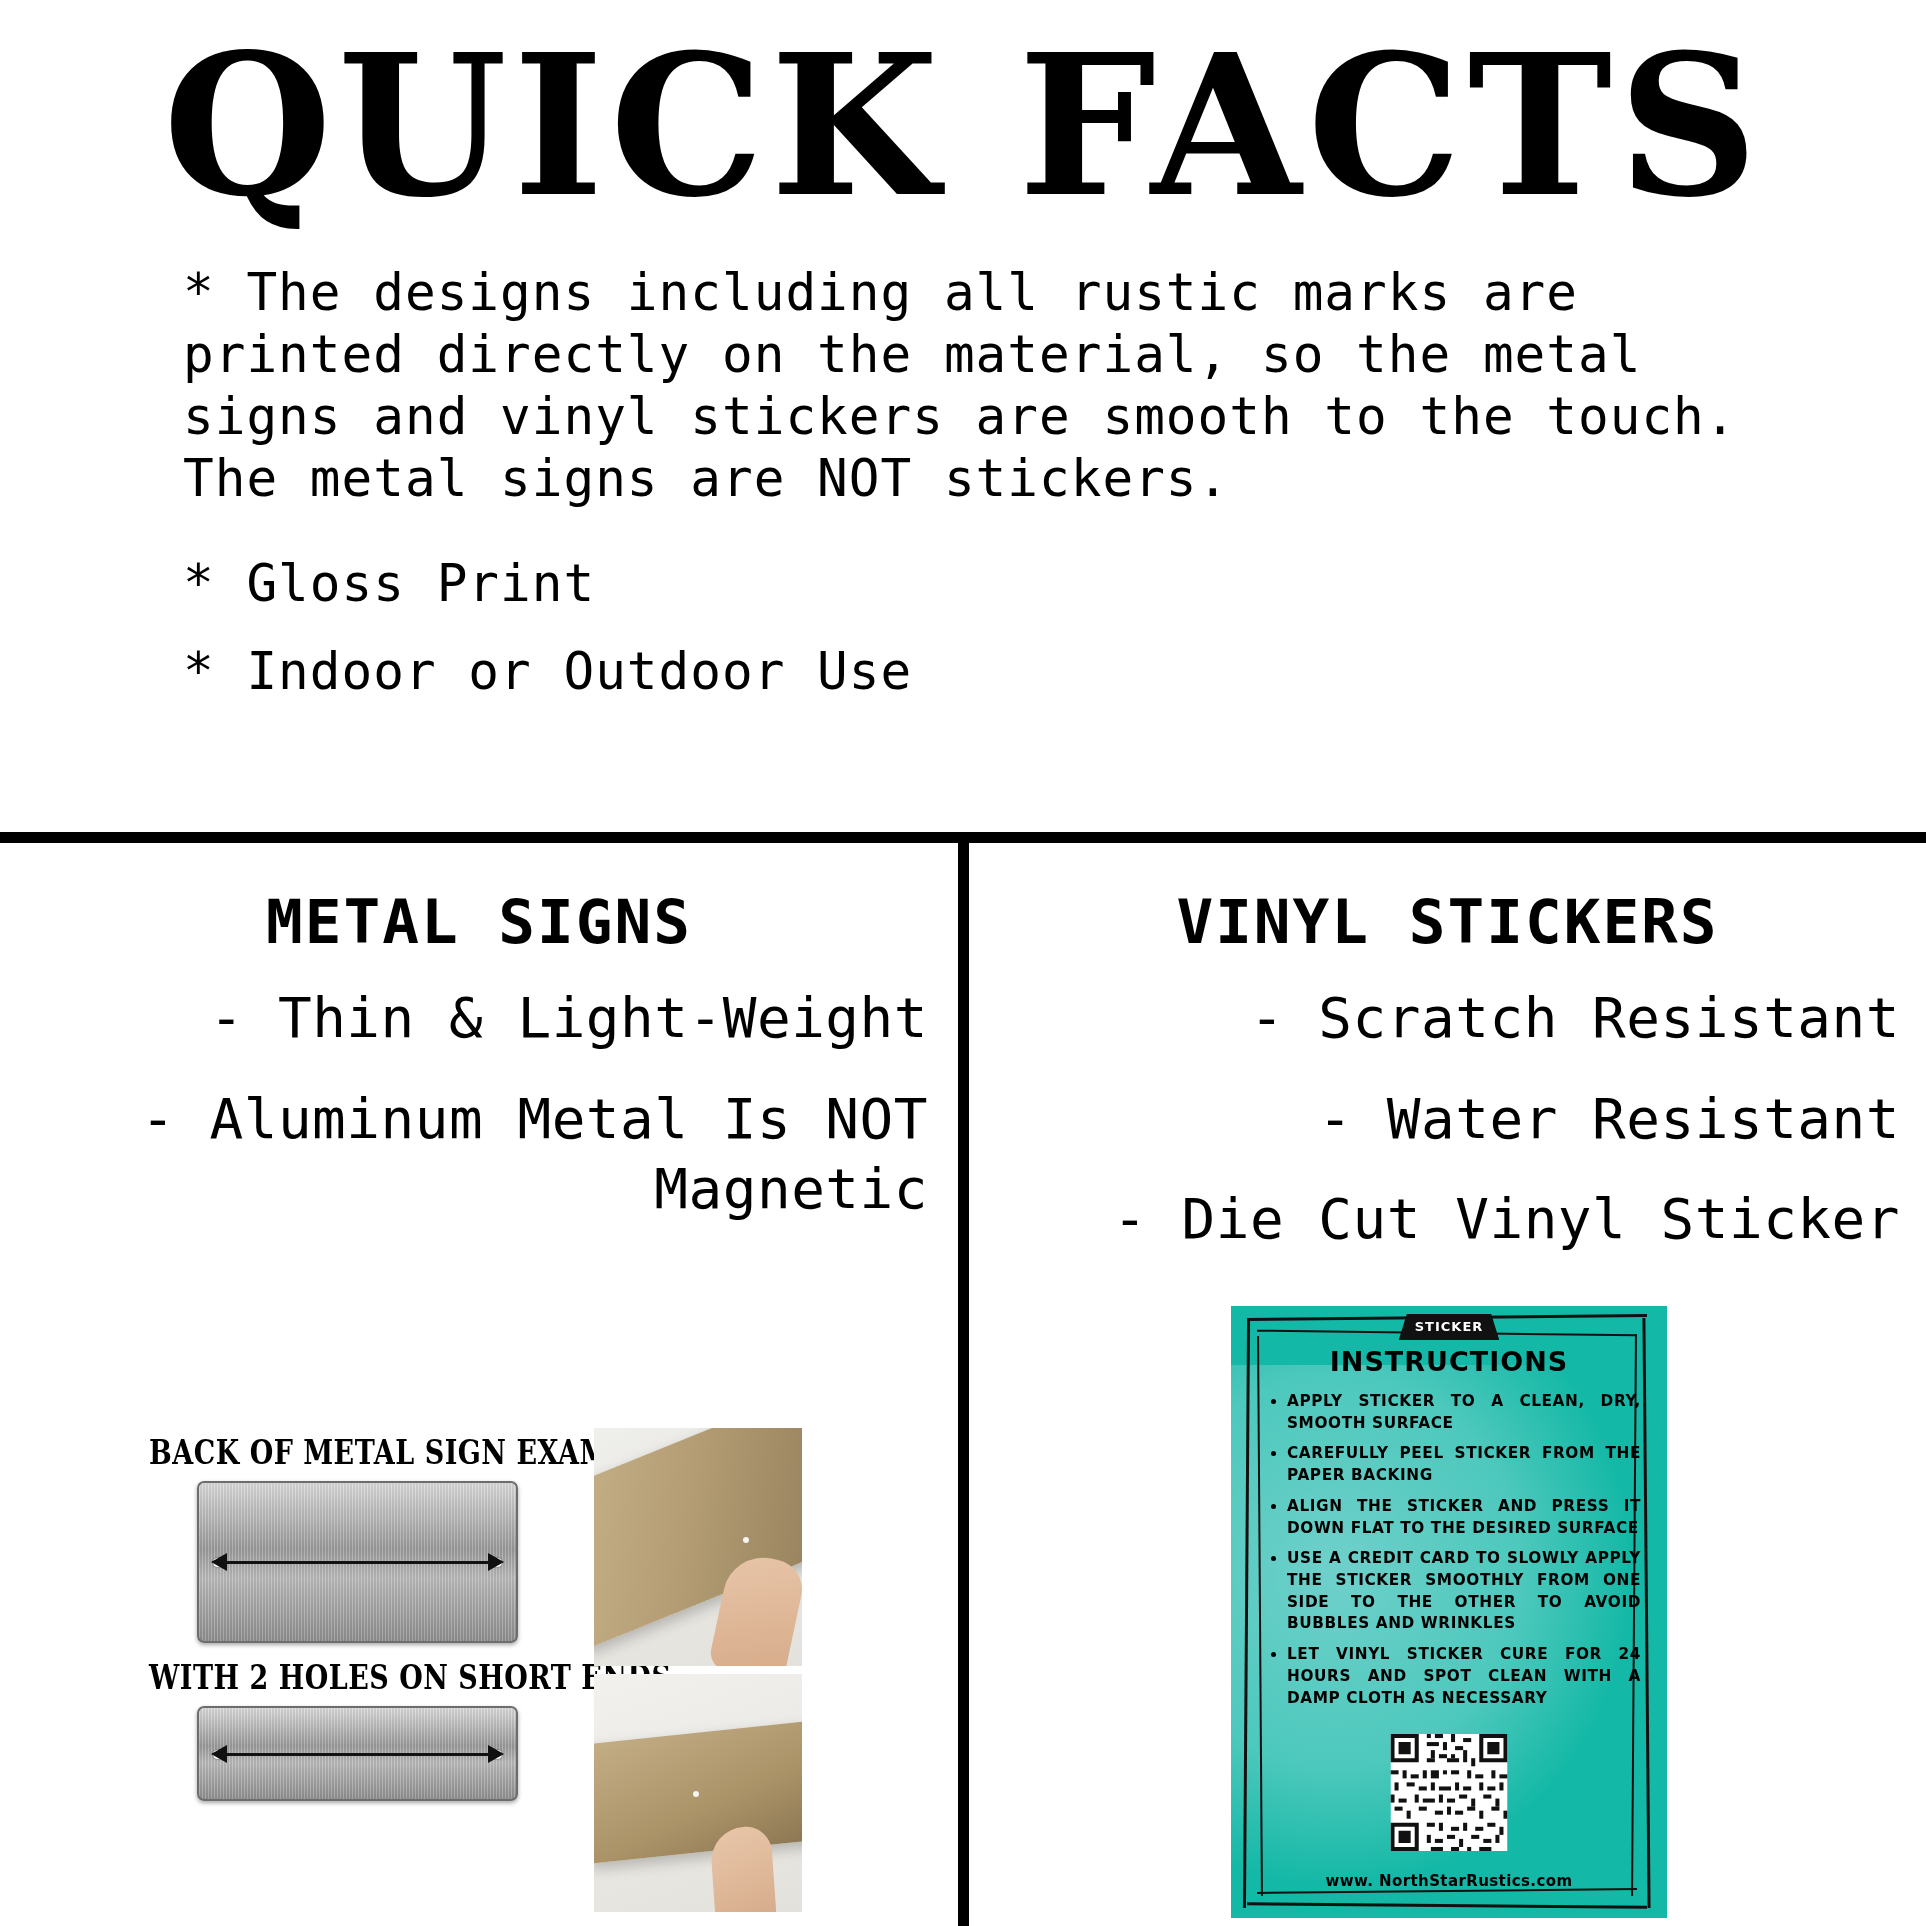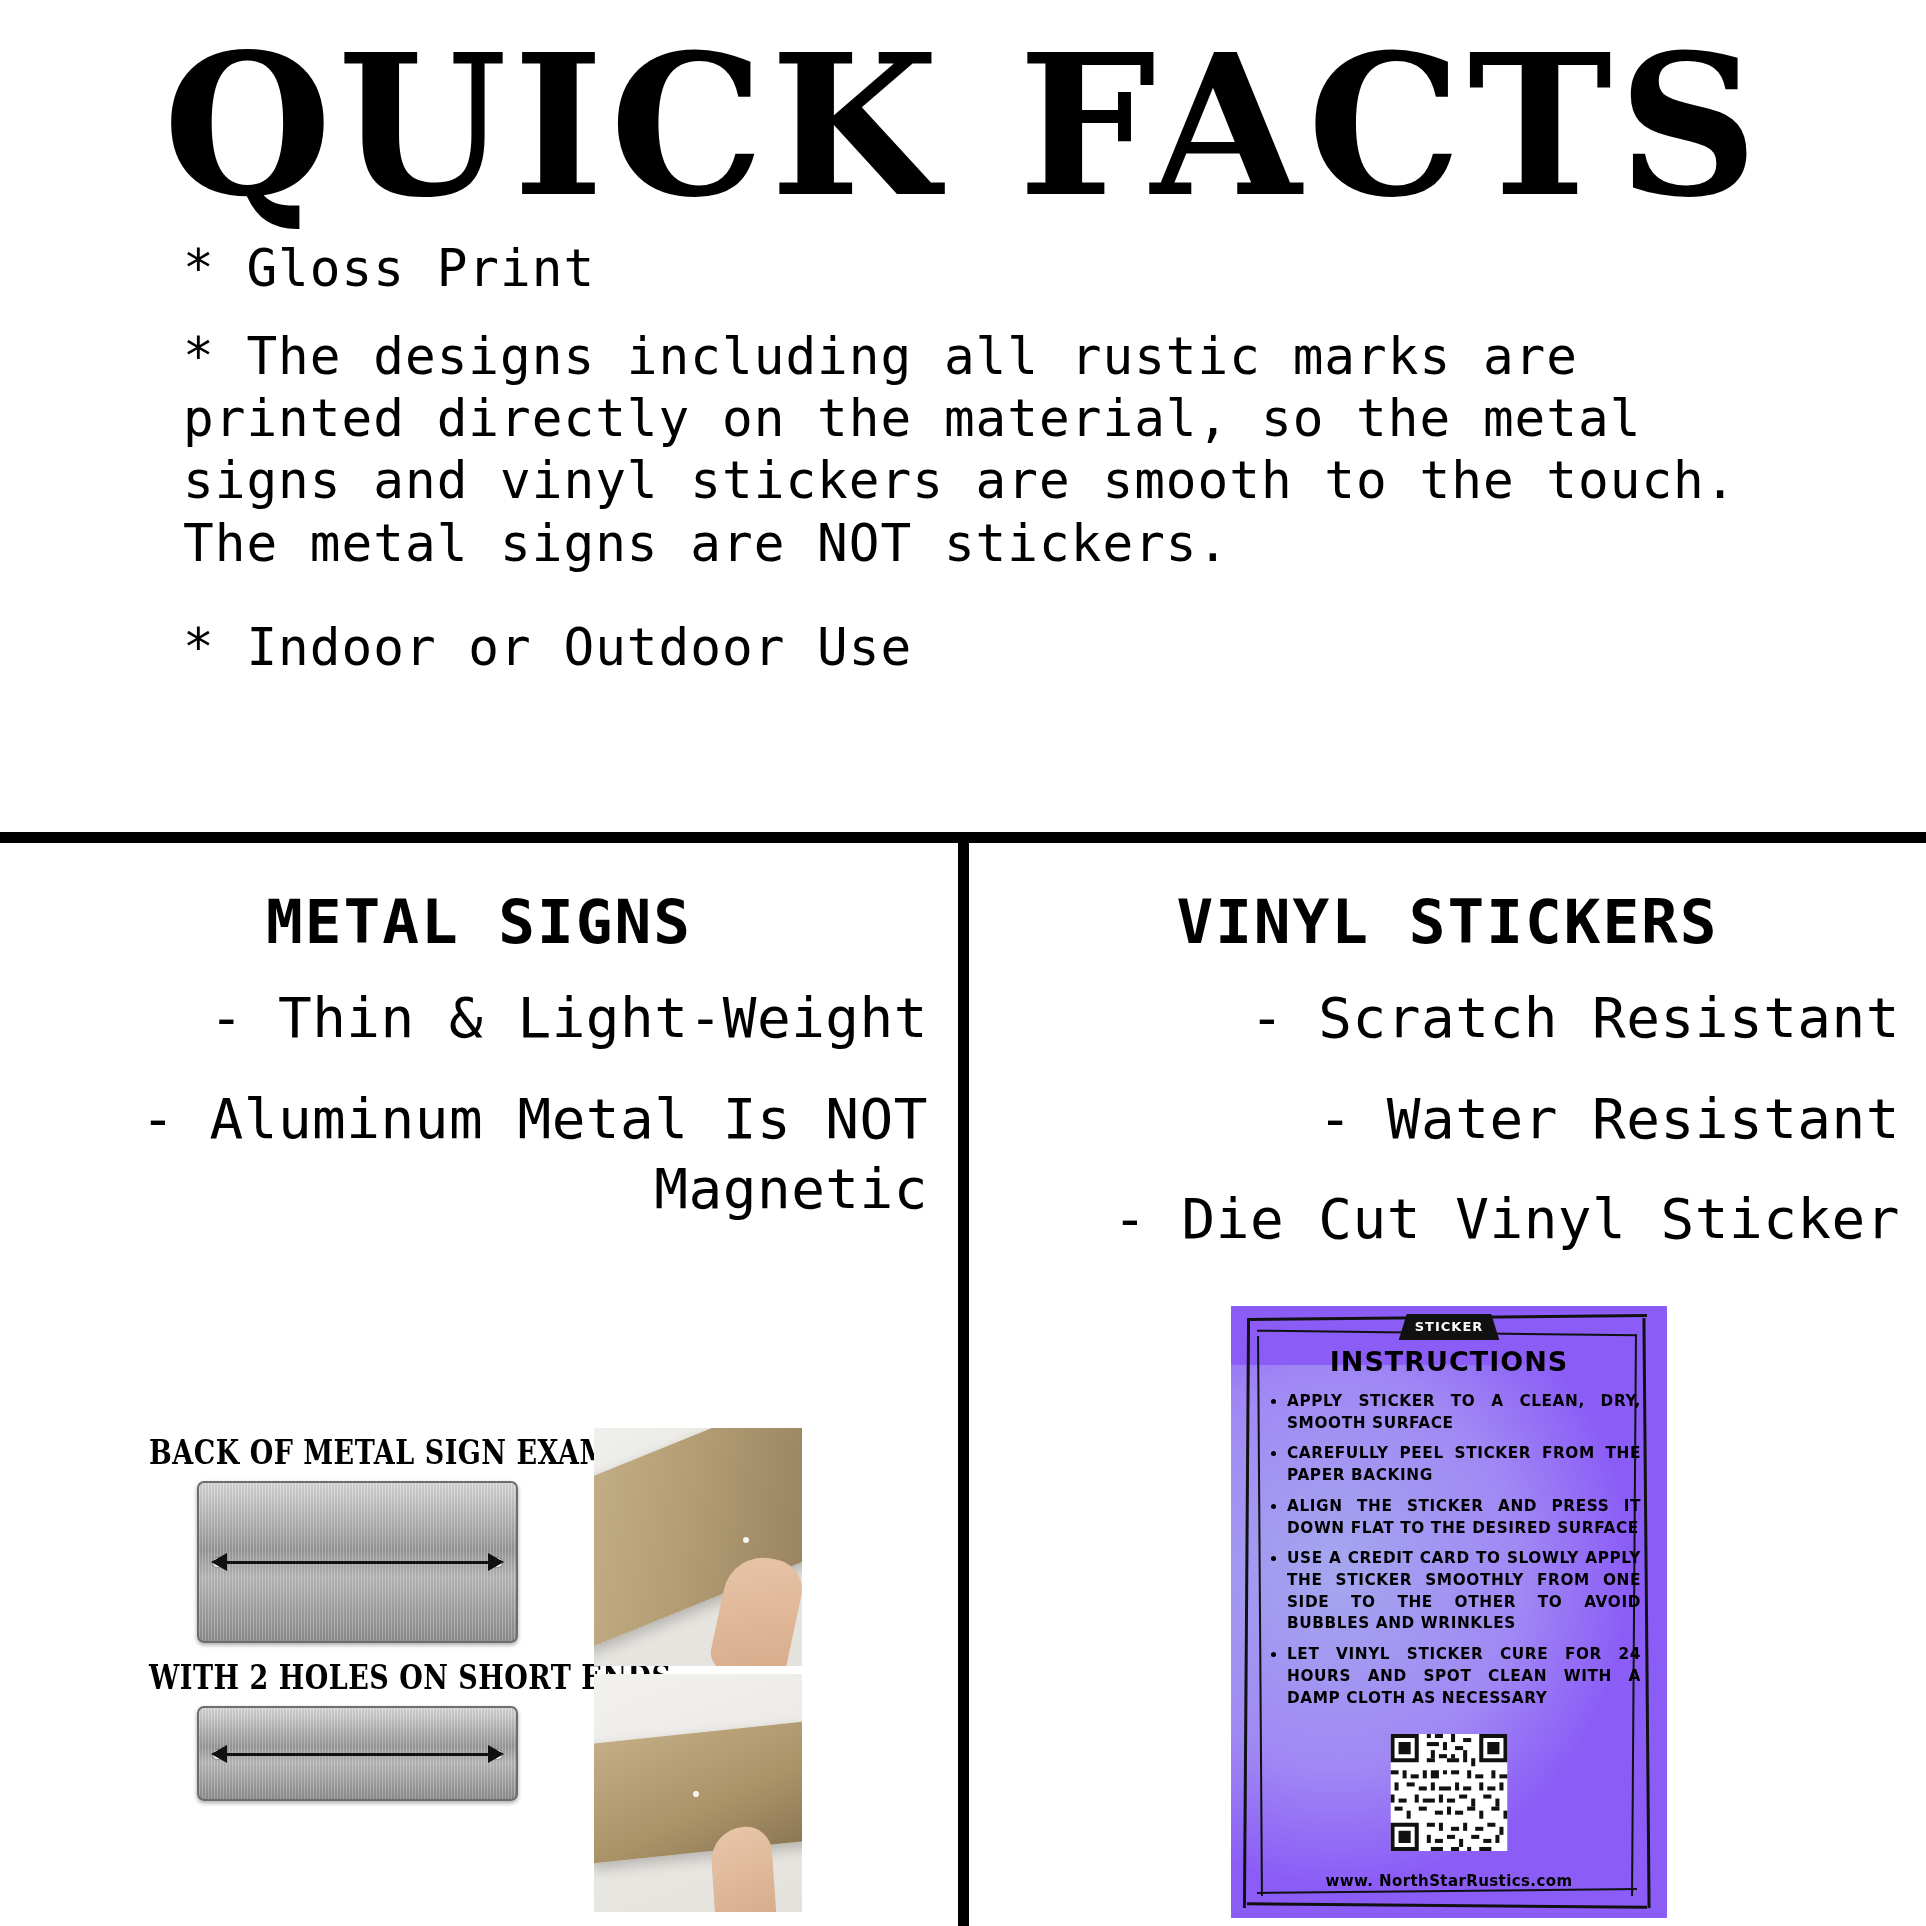--- a/index.html
+++ b/index.html
@@ -239,21 +239,21 @@
   .sticker-card-wrap {
     position: absolute;
     left: 262px;
     top: 460px;
     width: 436px;
     height: 612px;
   }
   .sticker-card {
     position: absolute;
     inset: 0;
-    background: #8b5cf6;
+    background: #14b8a6;
     overflow: hidden;
   }
   .wash {
     position: absolute;
     left: -20px; top: 59px;
     width: 416px; height: 515px;
     background: radial-gradient(ellipse at 30% 40%, rgba(186,228,232,0.55) 0%, rgba(208,238,240,0.30) 45%, rgba(255,255,255,0) 72%);
   }
   .frame-line {
     position: absolute;
@@ -318,22 +318,22 @@
     letter-spacing: 0.4px;
   }
 </style>
 </head>
 <body>
 
 <div class="page">
 
   <div class="top-section">
     <h1 class="main-title">QUICK FACTS</h1>
+    <p class="fact first">* The designs including all rustic marks are printed directly on the material, so the metal signs and vinyl stickers are smooth to the touch. The metal signs are NOT stickers.</p>
     <p class="fact">* Gloss Print</p>
-    <p class="fact first">* The designs including all rustic marks are printed directly on the material, so the metal signs and vinyl stickers are smooth to the touch. The metal signs are NOT stickers.</p>
     <p class="fact">* Indoor or Outdoor Use</p>
   </div>
 
   <div class="hline" style="top:832px;"></div>
   <div class="vline" style="left:958px; top:843px; height:1084px;"></div>
 
   <div class="col col-left">
     <h2 class="col-title">METAL SIGNS</h2>
     <p class="bullet">- Thin &amp; Light-Weight</p>
     <p class="bullet">- Aluminum Metal Is NOT Magnetic</p>

